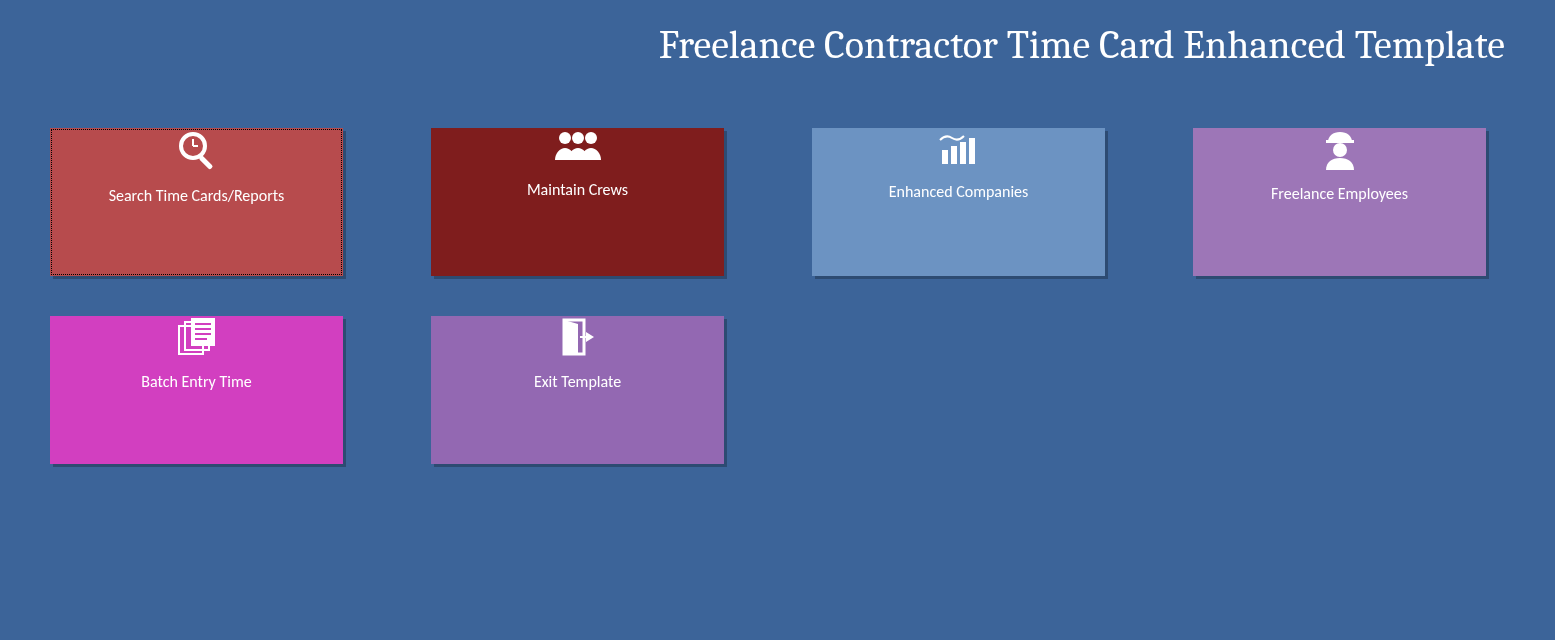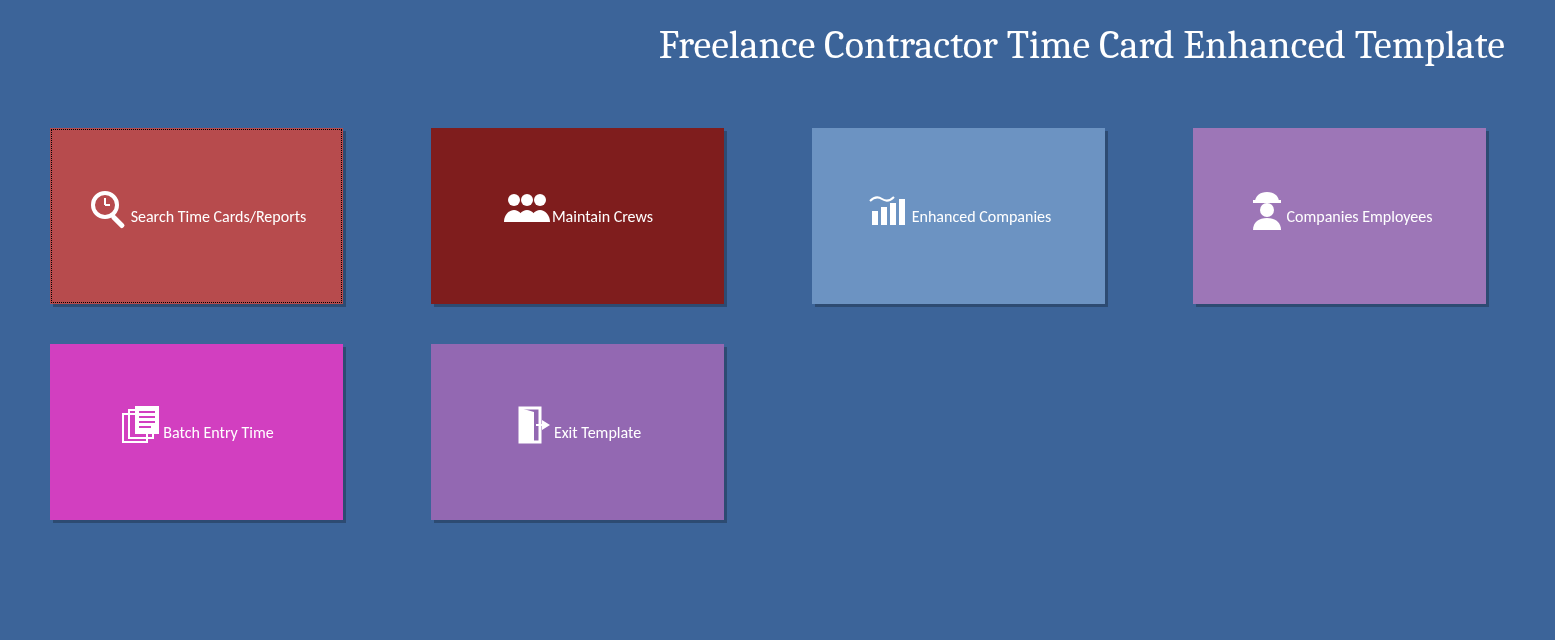--- a/index.html
+++ b/index.html
@@ -17,25 +17,25 @@
     margin-bottom: 60px;
     text-align: right;
   }
   .grid {
     display: grid;
     grid-template-columns: repeat(4, 293px);
     column-gap: 88px;
     row-gap: 40px;
   }
   .tile {
-    height: 176px;
+    height: 148px;
     display: flex;
-    flex-direction: row;
+    flex-direction: column;
     align-items: center;
-    justify-content: center;
+    justify-content: flex-start;
     cursor: pointer;
     position: relative;
     box-shadow: 3px 3px 0 rgba(0,0,0,0.25);
   }
   .tile.selected { outline: 1px dotted #000; outline-offset: -2px; }
   .tile .icon { margin-bottom: 14px; }
   .tile .icon svg { display: block; }
   .tile .label {
     font-size: 16px;
     font-family: "Segoe UI", Calibri, sans-serif;
@@ -102,21 +102,21 @@
 
   <div class="tile c-lavender">
     <span class="icon">
       <svg width="40" height="42" viewBox="0 0 40 42" fill="#ffffff">
         <path d="M8 14c0-6 5-10 12-10s12 4 12 10z"></path>
         <rect x="6" y="12" width="28" height="3"></rect>
         <circle cx="20" cy="22" r="7"></circle>
         <path d="M6 42c0-8 6-12 14-12s14 4 14 12z"></path>
       </svg>
     </span>
-    <span class="label">Companies Employees</span>
+    <span class="label">Freelance Employees</span>
   </div>
 
   <div class="tile c-magenta">
     <span class="icon">
       <svg width="44" height="42" viewBox="0 0 44 42" fill="#ffffff">
         <rect x="4" y="10" width="24" height="28" fill="none" stroke="#fff" stroke-width="2"></rect>
         <rect x="10" y="6" width="24" height="28" fill="none" stroke="#fff" stroke-width="2"></rect>
         <rect x="16" y="2" width="24" height="28" fill="#fff"></rect>
         <line x1="20" y1="8" x2="36" y2="8" stroke="#d23fc0" stroke-width="2"></line>
         <line x1="20" y1="13" x2="36" y2="13" stroke="#d23fc0" stroke-width="2"></line>

